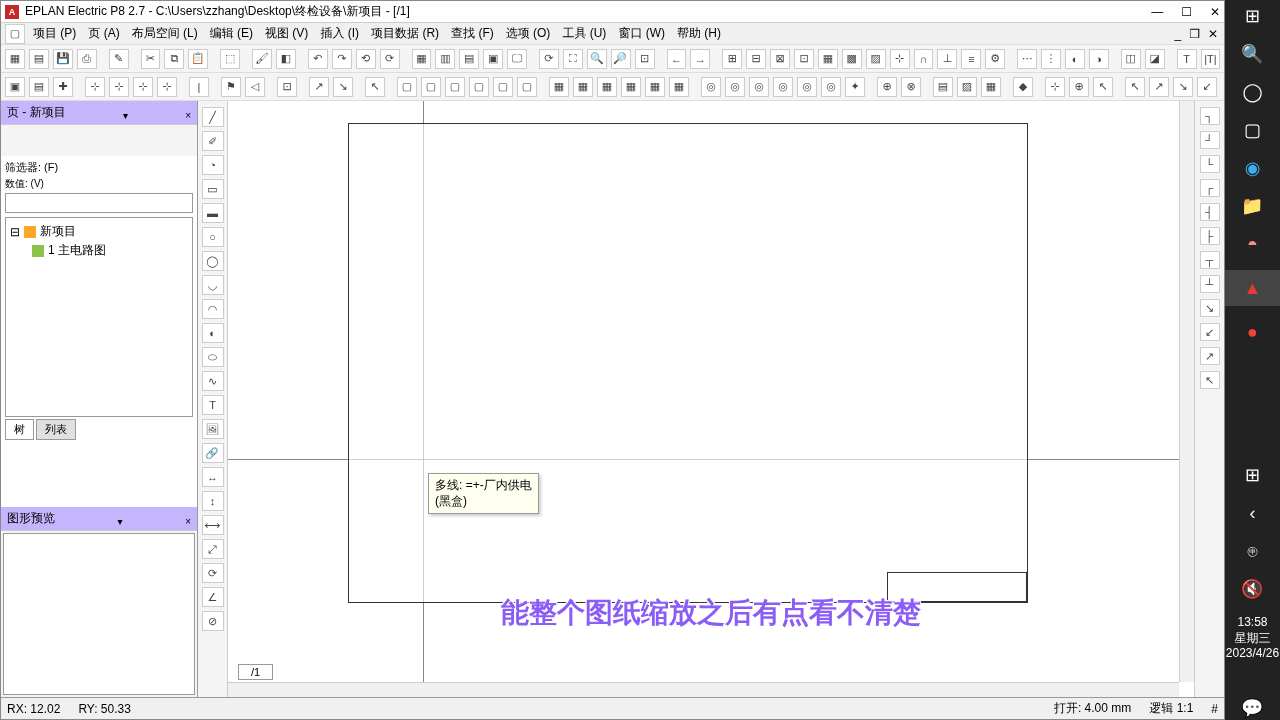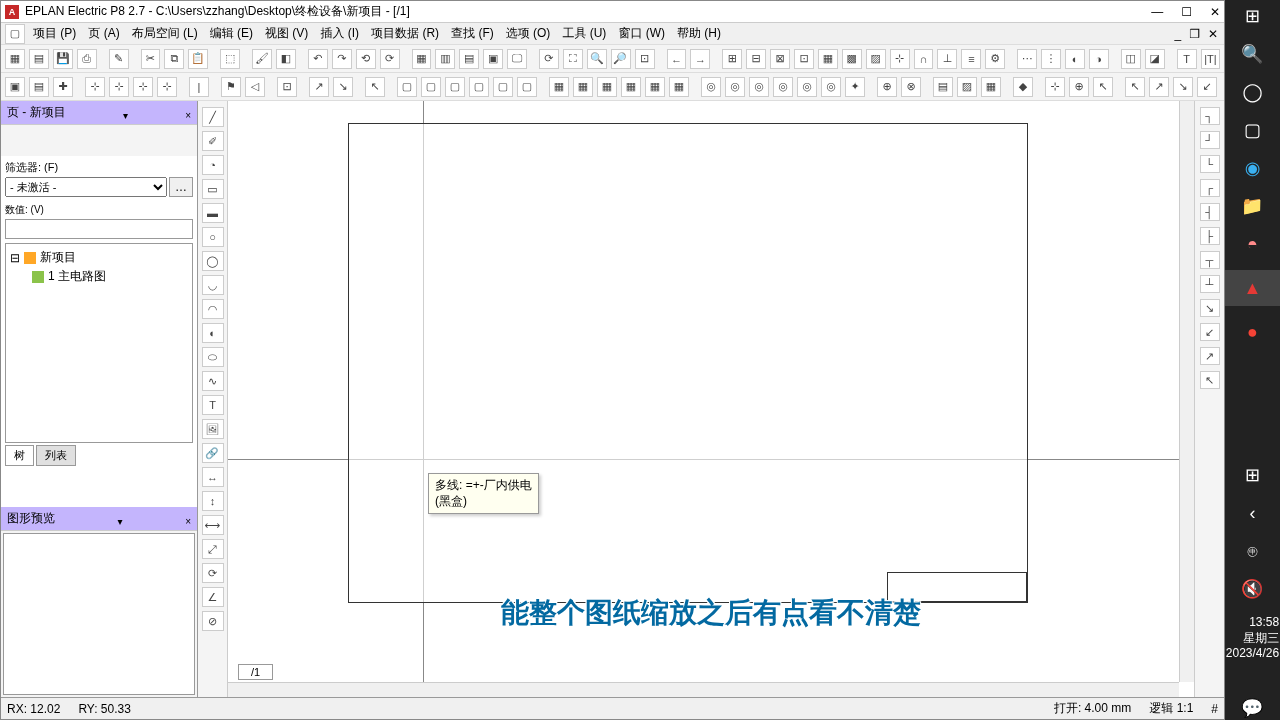--- a/index.html
+++ b/index.html
@@ -1,21 +1,21 @@
 <!DOCTYPE html>
 <html><head>
 <meta charset="utf-8">
 <style>
 * { margin: 0; padding: 0; box-sizing: border-box; font-family: "Microsoft YaHei", Arial, sans-serif; font-size: 12px; }
 body { width: 1280px; height: 720px; background: #fff; overflow: hidden; display: flex; }
 .main-app { width: 1225px; height: 720px; display: flex; flex-direction: column; background: #f0f0f0; border: 1px solid #888; }
 .win-taskbar { width: 55px; height: 720px; background: #222; display: flex; flex-direction: column; align-items: center; padding-top: 4px; gap: 14px; color: #fff; }
 .tb-icon { width: 24px; height: 24px; display: flex; align-items: center; justify-content: center; font-size: 18px; cursor: pointer; }
 .tb-highlight { background: #444; width: 100%; padding: 6px 0; display: flex; justify-content: center; }
-.tb-clock { margin-top: auto; text-align: right; font-size: 11px; line-height: 1.3; padding-bottom: 20px; }
+.tb-clock { margin-top: auto; text-align: center; font-size: 11px; line-height: 1.3; padding-bottom: 20px; }
 
 
 .titlebar { height: 22px; background: #fff; display: flex; align-items: center; padding: 0 4px; border-bottom: 1px solid #ccc; }
 .titlebar .app-icon { width: 14px; height: 14px; background: #c62828; margin-right: 6px; display: flex; align-items: center; justify-content: center; color: #fff; font-size: 9px; font-weight: bold; }
 .titlebar .title { flex: 1; font-size: 12px; }
 .titlebar .win-btns { display: flex; gap: 18px; font-size: 13px; }
 .titlebar .win-btns span { cursor: pointer; }
 
 
 .menubar { height: 22px; background: #f0f0f0; display: flex; align-items: center; padding: 0 4px; gap: 4px; border-bottom: 1px solid #ddd; }
@@ -58,21 +58,21 @@
 .canvas-area { flex: 1; background: #fff; position: relative; overflow: hidden; }
 .canvas-grid { position: absolute; inset: 0; background-image: radial-gradient(#ccc 0.6px, transparent 0.6px); background-size: 6px 6px; }
 .drawing-frame { position: absolute; left: 120px; top: 22px; width: 680px; height: 480px; border: 1px solid #333; background: rgba(255,255,255,0.6); }
 .title-block { position: absolute; right: 0; bottom: 0; width: 140px; height: 30px; border: 1px solid #333; background: #fff; }
 .tooltip-box { position: absolute; left: 200px; top: 372px; padding: 4px 6px; background: #fffff0; border: 1px solid #999; font-size: 11px; line-height: 1.3; box-shadow: 2px 2px 3px rgba(0,0,0,0.2); }
 .crosshair-h { position: absolute; left: 0; right: 0; top: 358px; border-top: 1px solid #888; }
 .crosshair-v { position: absolute; top: 0; bottom: 0; left: 195px; border-left: 1px solid #888; }
 .scroll-h { position: absolute; left: 0; right: 15px; bottom: 0; height: 15px; background: #f0f0f0; border-top: 1px solid #ccc; }
 .scroll-v { position: absolute; top: 0; bottom: 15px; right: 0; width: 15px; background: #f0f0f0; border-left: 1px solid #ccc; }
 .sheet-tab { position: absolute; left: 10px; bottom: 17px; background: #fff; border: 1px solid #999; padding: 1px 12px; font-size: 11px; }
-.subtitle-overlay { position: absolute; left: 50%; transform: translateX(-50%); bottom: 65px; font-size: 28px; font-weight: bold; color: #0369a1; text-shadow: 1px 1px 0 #fff, -1px -1px 0 #fff, 1px -1px 0 #fff, -1px 1px 0 #fff; white-space: nowrap; }
+.subtitle-overlay { position: absolute; left: 50%; transform: translateX(-50%); bottom: 65px; font-size: 28px; font-weight: bold; color: #8b5cf6; text-shadow: 1px 1px 0 #fff, -1px -1px 0 #fff, 1px -1px 0 #fff, -1px 1px 0 #fff; white-space: nowrap; }
 
 .right-tools { width: 30px; background: #f4f4f4; display: flex; flex-direction: column; align-items: center; padding-top: 6px; gap: 6px; border-left: 1px solid #ccc; }
 .right-tools .tool-btn { width: 20px; height: 18px; }
 
 
 .statusbar { height: 22px; background: #f0f0f0; border-top: 1px solid #999; display: flex; align-items: center; padding: 0 6px; font-size: 11px; gap: 18px; }
 .statusbar .spacer { flex: 1; }
 </style>
 </head>
 <body>
@@ -238,26 +238,20 @@
   <div class="content-area">
 
     <div class="left-panel">
       <div class="panel-header">
         <span>页 - 新项目</span>
         <span class="sp">▾</span>
         <span class="sp">×</span>
       </div>
       <div class="panel-body">
         <div class="filter-label">筛选器: (F)</div>
-        <div class="filter-row">
-          <select>
-            <option>- 未激活 -</option>
-          </select>
-          <button>…</button>
-        </div>
         <div class="value-label">数值: (V)</div>
         <input class="value-input" value="" style="">
         <div class="tree">
           <div class="tree-node">
             <span>⊟</span>
               <span class="tree-icon"></span>
             <span>新项目</span>
           </div>
           <div class="tree-node child">
             <span class="tree-icon page"></span>

